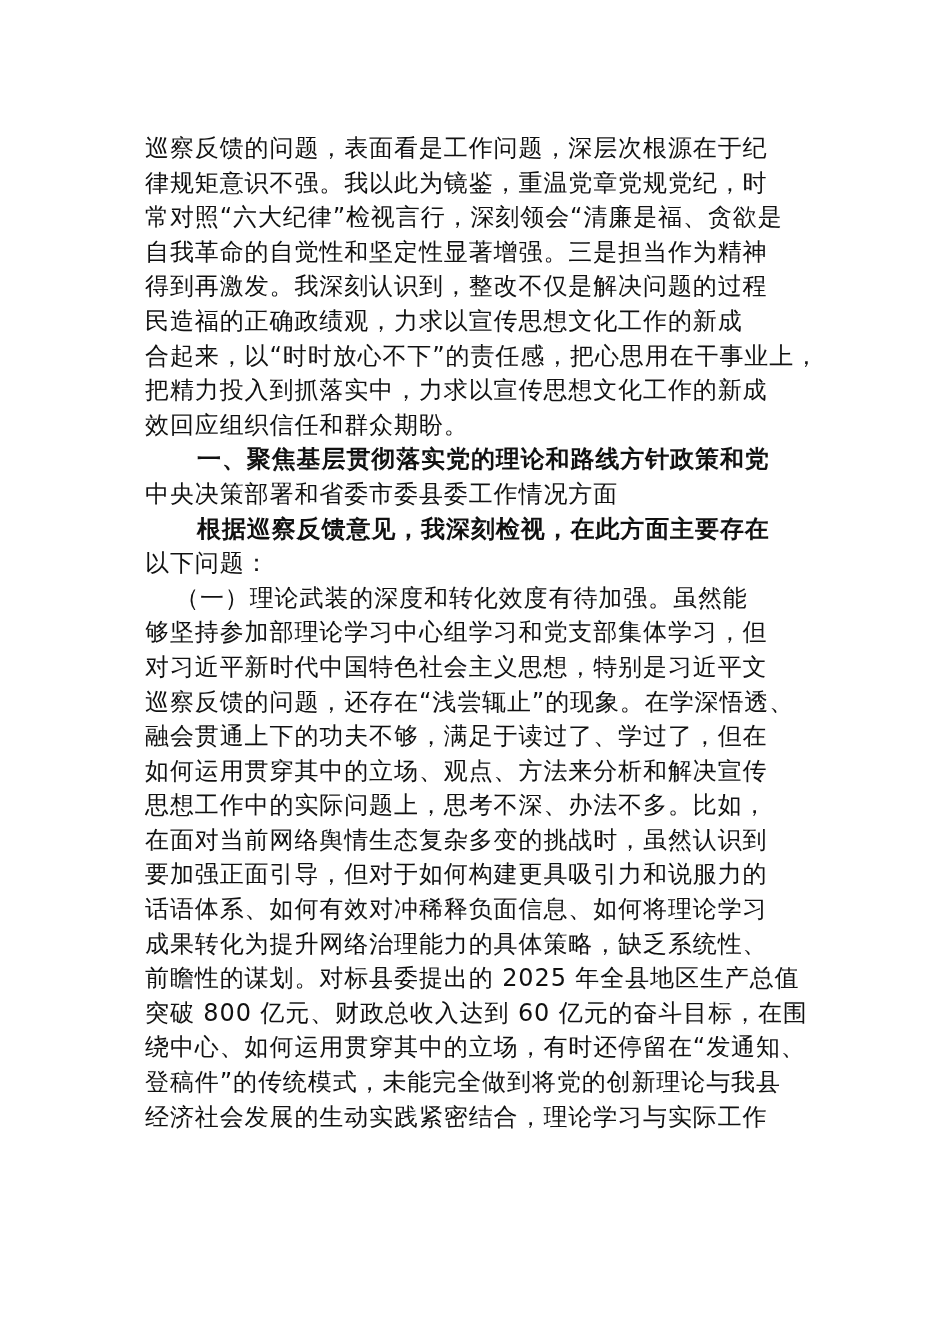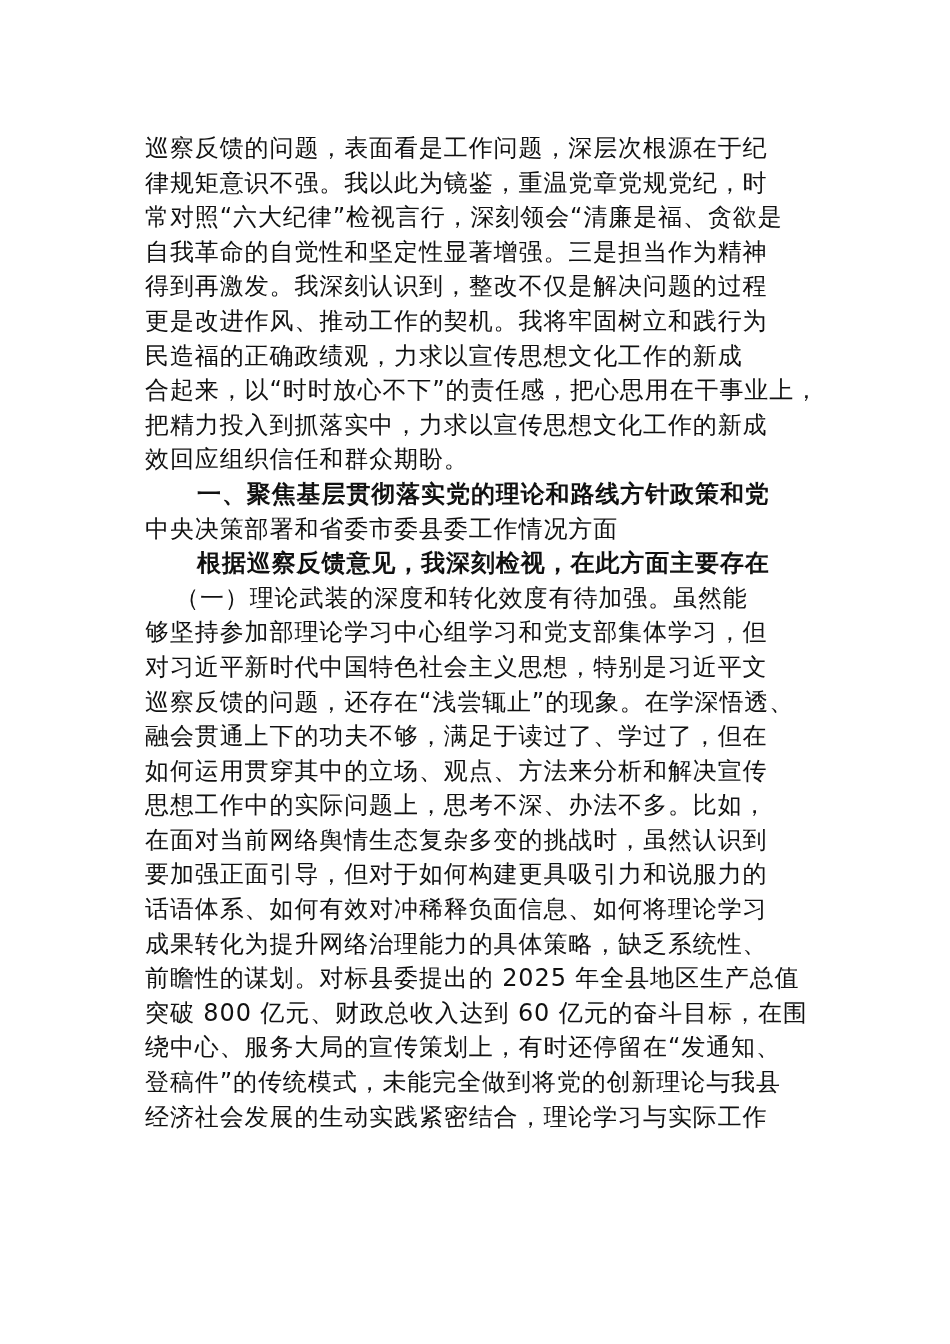--- a/index.html
+++ b/index.html
@@ -42,48 +42,48 @@
 <body>
 
 <div class="page">
 
   <div>
     <span class="line">巡察反馈的问题，表面看是工作问题，深层次根源在于纪</span>
     <span class="line">律规矩意识不强。我以此为镜鉴，重温党章党规党纪，时</span>
     <span class="line">常对照“六大纪律”检视言行，深刻领会“清廉是福、贪欲是</span>
     <span class="line">自我革命的自觉性和坚定性显著增强。三是担当作为精神</span>
     <span class="line">得到再激发。我深刻认识到，整改不仅是解决问题的过程</span>
-    <span class="line">更是改进作风、推动工作的契机。我将牢固树立和践行为</span>
     <span class="line">民造福的正确政绩观，力求以宣传思想文化工作的新成</span>
     <span class="line">合起来，以“时时放心不下”的责任感，把心思用在干事业上，</span>
     <span class="line">把精力投入到抓落实中，力求以宣传思想文化工作的新成</span>
     <span class="line">效回应组织信任和群众期盼。</span>
   </div>
 
   <div>
     <span class="line indent">一、聚焦基层贯彻落实党的理论和路线方针政策和党</span>
     <span class="line">中央决策部署和省委市委县委工作情况方面</span>
   </div>
 
   <div>
     <span class="line indent">根据巡察反馈意见，我深刻检视，在此方面主要存在</span>
+    <span class="line">以下问题：</span>
   </div>
 
   <div>
     <span class="line indent-paren">（一）理论武装的深度和转化效度有待加强。虽然能</span>
     <span class="line">够坚持参加部理论学习中心组学习和党支部集体学习，但</span>
     <span class="line">对习近平新时代中国特色社会主义思想，特别是习近平文</span>
     <span class="line">巡察反馈的问题，还存在“浅尝辄止”的现象。在学深悟透、</span>
     <span class="line">融会贯通上下的功夫不够，满足于读过了、学过了，但在</span>
     <span class="line">如何运用贯穿其中的立场、观点、方法来分析和解决宣传</span>
     <span class="line">思想工作中的实际问题上，思考不深、办法不多。比如，</span>
     <span class="line">在面对当前网络舆情生态复杂多变的挑战时，虽然认识到</span>
     <span class="line">要加强正面引导，但对于如何构建更具吸引力和说服力的</span>
     <span class="line">话语体系、如何有效对冲稀释负面信息、如何将理论学习</span>
     <span class="line">成果转化为提升网络治理能力的具体策略，缺乏系统性、</span>
     <span class="line">前瞻性的谋划。对标县委提出的 2025 年全县地区生产总值</span>
     <span class="line">突破 800 亿元、财政总收入达到 60 亿元的奋斗目标，在围</span>
-    <span class="line">绕中心、服务大局的宣传策划上，有时还停留在“发通知、</span>
+    <span class="line">绕中心、如何运用贯穿其中的立场，有时还停留在“发通知、</span>
     <span class="line">登稿件”的传统模式，未能完全做到将党的创新理论与我县</span>
     <span class="line">经济社会发展的生动实践紧密结合，理论学习与实际工作</span>
   </div>
 
 </div>
 
 </body></html>

